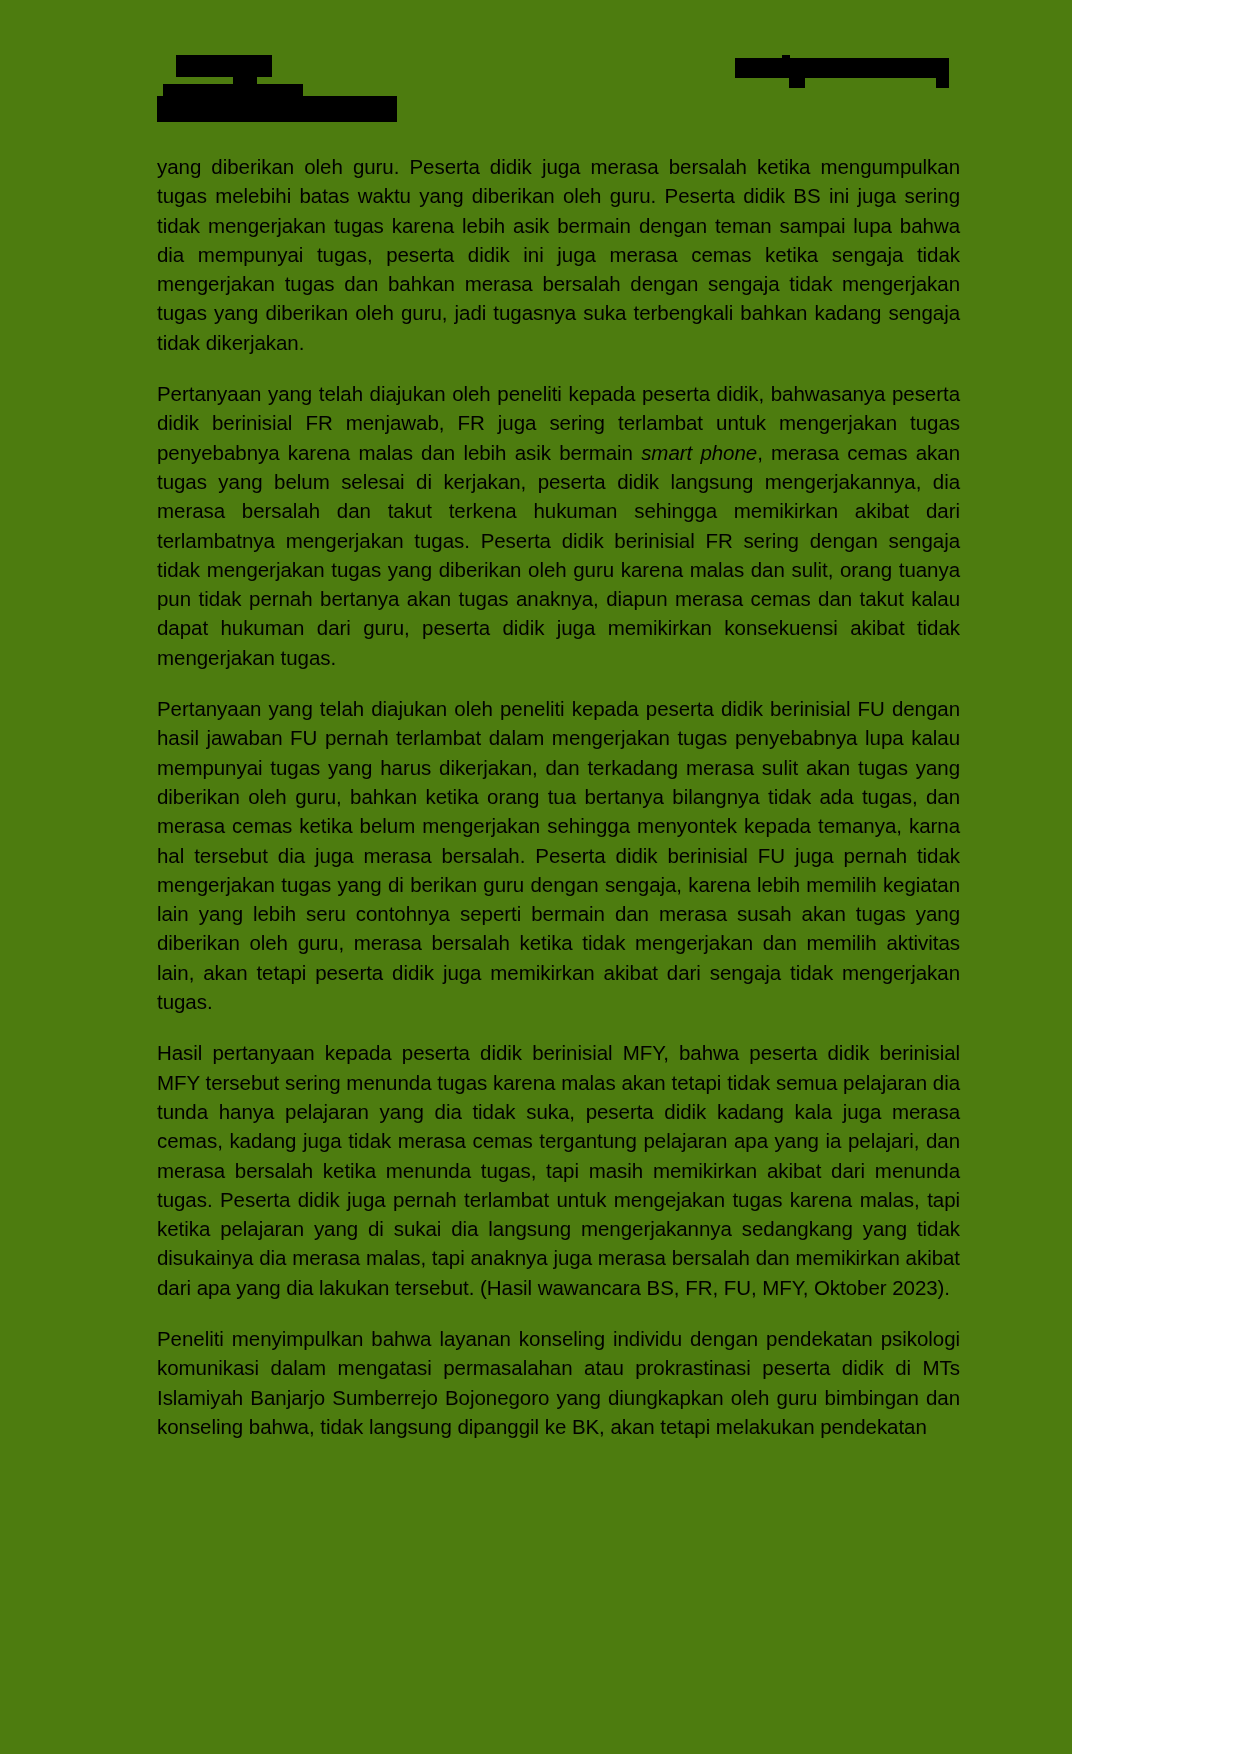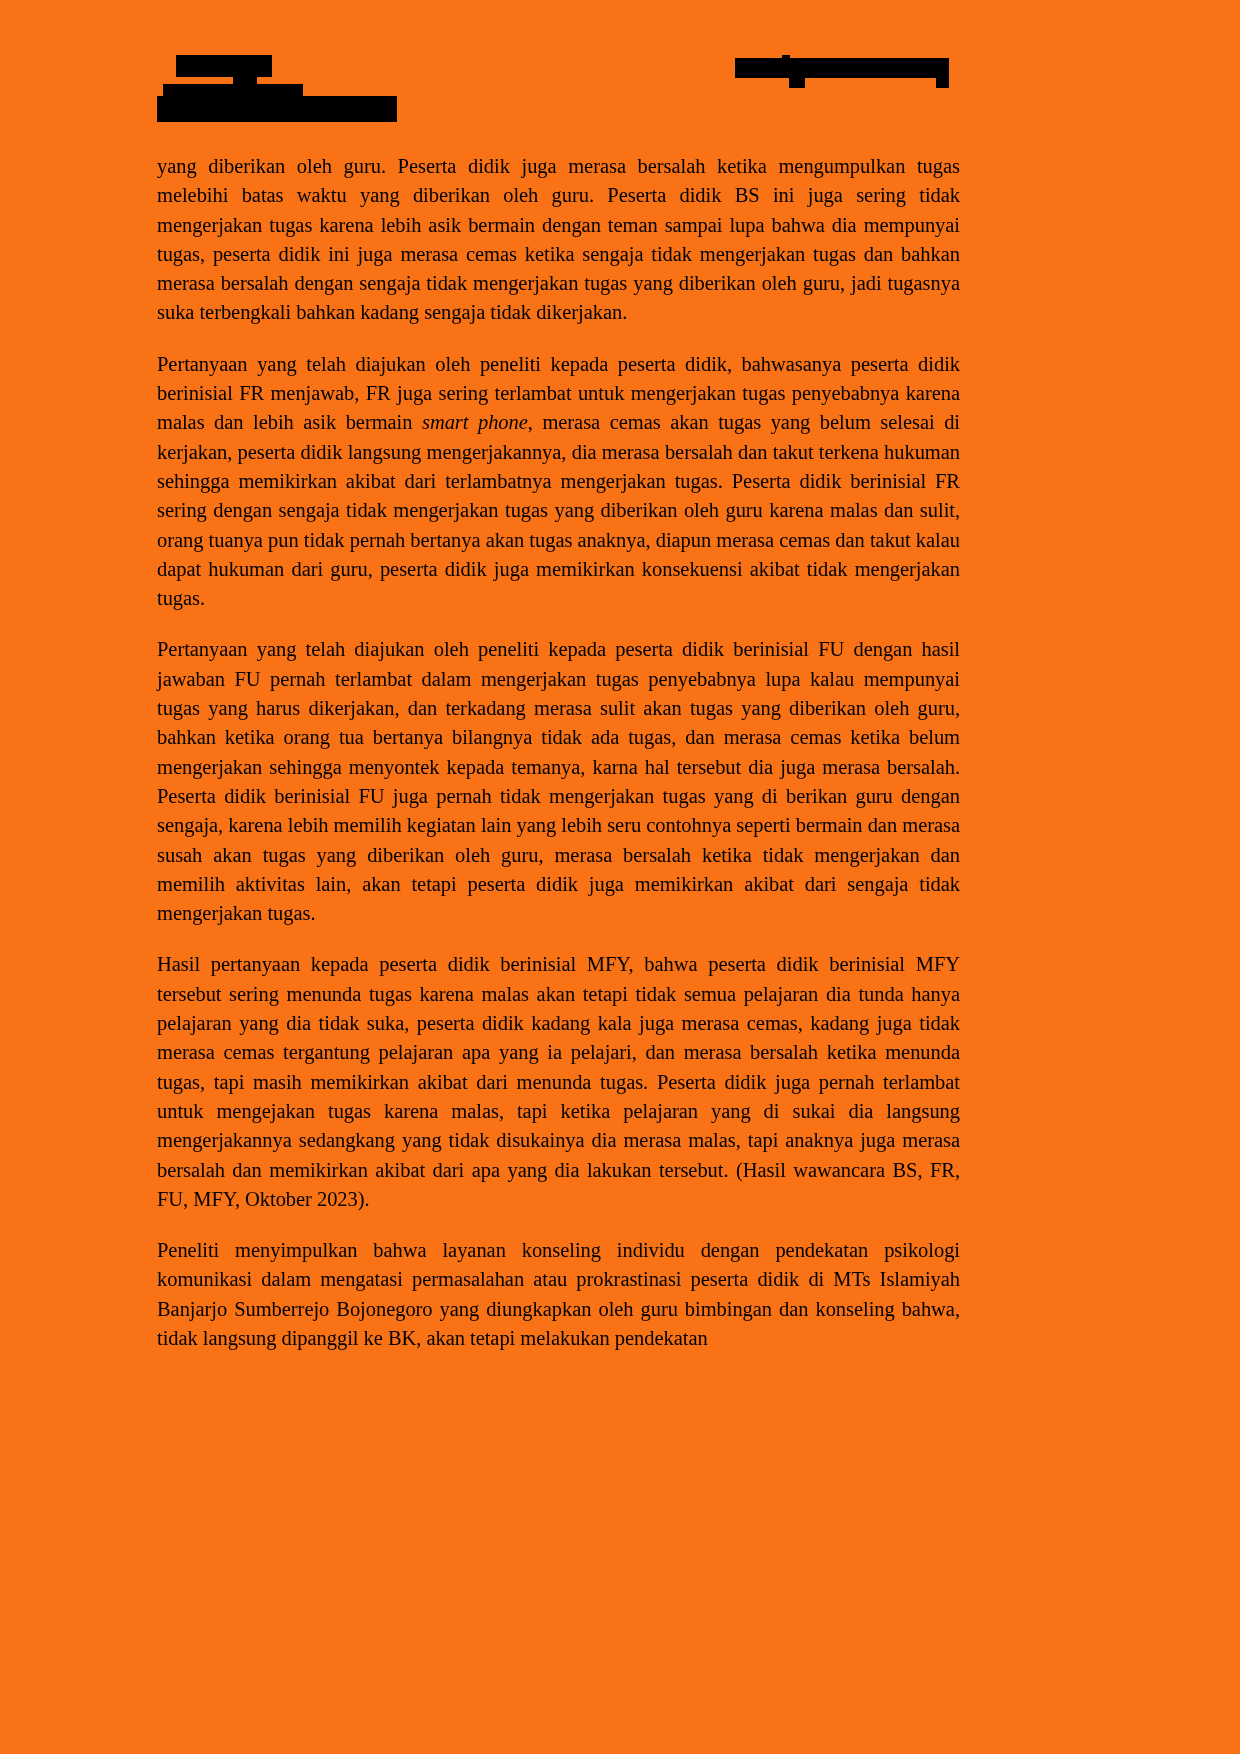--- a/index.html
+++ b/index.html
@@ -14,24 +14,23 @@
     height: 1754px;
     position: relative;
     overflow: hidden;
     font-family: "Liberation Sans", "DejaVu Sans", sans-serif;
     color: #000000;
     -webkit-font-smoothing: antialiased;
   }
 
   .page {
     position: relative;
-    width: 1240px;
+    width: 1072px;
     height: 1754px;
-    background: #f97316;
-    font-family: Liberation Serif, serif;
+    background: #4d7c0f;
   }
 
   
   .header {
     position: absolute;
     top: 0;
     left: 0;
     width: 1240px;
     height: 150px;
   }

